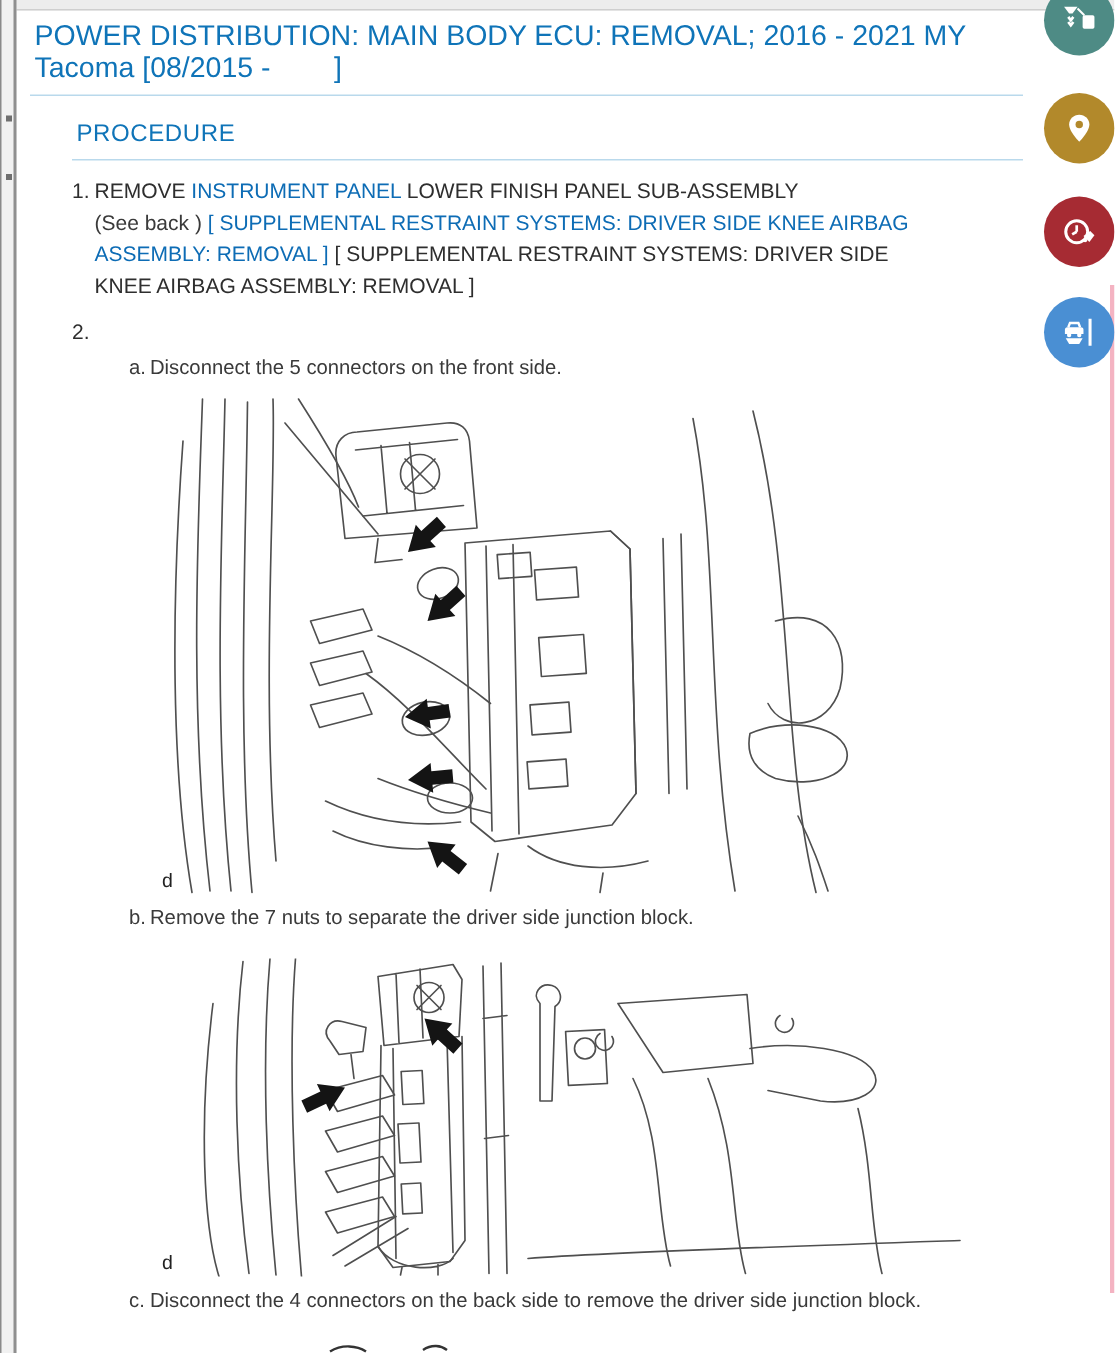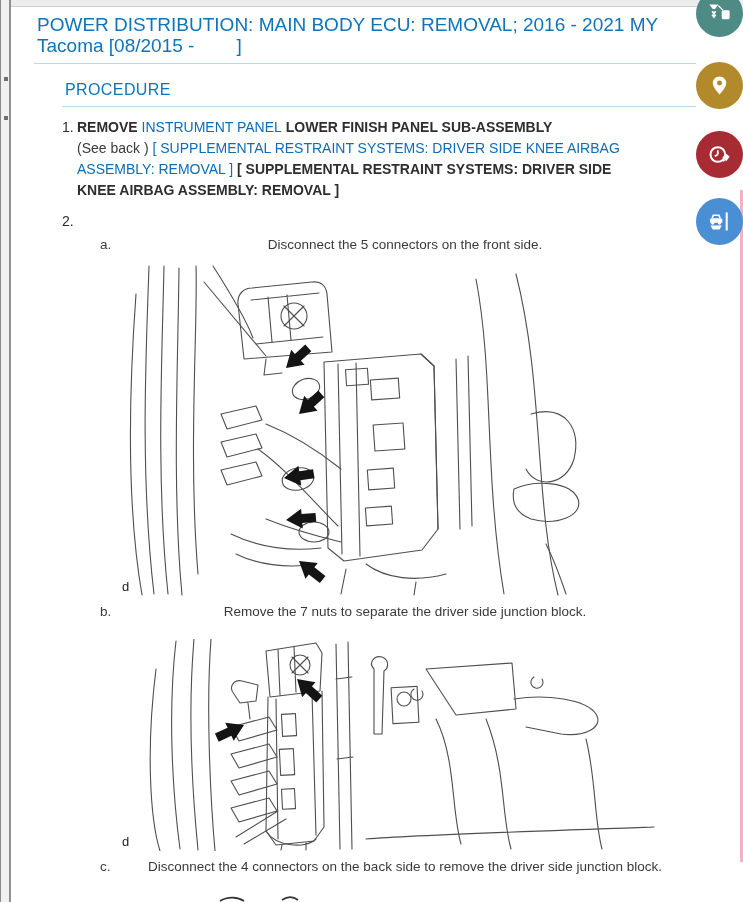--- a/index.html
+++ b/index.html
@@ -10,34 +10,34 @@
   
   .top-strip { position:absolute; left:0; top:0; right:0; height:7px;
     background:#ededed; border-bottom:1px solid #cfcfcf; }
   .left-strip { position:absolute; left:0; top:0; bottom:0; width:11px;
     background:#f1f1f1; border-left:1px solid #8a8a8a; border-right:2px solid #8f8f8f; }
   .grip-dot { position:absolute; left:3px; width:4px; height:4px; background:#6f6f6f; }
   .right-accent { position:absolute; left:740px; top:190px; width:3px; height:672px;
     background:#f4b3c2; }
 
   
-  .doc { position:absolute; left:34px; top:14px; width:662px; color:#3a3a3a; }
+  .doc { position:absolute; left:20px; top:14px; width:662px; color:#3a3a3a; }
   .title { color:#0f74b8; font-size:19px; line-height:21px; padding:0 0 7px 3px;
     border-bottom:1px solid #b9d9ec; white-space:pre-wrap; }
   .proc-head { color:#0f74b8; font-size:16px; line-height:19px; letter-spacing:.4px;
     margin-top:16px; padding:0 0 7px 3px; border-bottom:1px solid #b9d9ec;margin-left:28px; }
 
   .step { display:flex; margin-left:28px; margin-top:10px; }
   .num { flex:none; width:15px; font-size:14px; line-height:21px; color:#2e2e2e; }
   .step-text { width:568px; font-size:14px; line-height:21px; }
-  .b { font-weight:700; color:#2e2e2e; }
+  .b { font-weight:400; color:#2e2e2e; }
   .lnk { font-weight:400; color:#0d6cb5; cursor:pointer; }
   .sub { display:flex; margin-left:66px; margin-top:3px; }
   .subnum { flex:none; width:14px; font-size:13.5px; line-height:19px; color:#3a3a3a; }
-  .subtext { font-size:13.5px; line-height:19px; color:#3a3a3a; width:600px;text-align:center; }
+  .subtext { font-size:13.5px; line-height:19px; color:#3a3a3a; width:600px; }
 
   .figure { position:relative; margin-left:82px; }
   .fig1 { margin-top:10px; width:530px; height:332px; }
   .fig2 { margin-top:18px; width:540px; height:212px; }
   .fig-label { position:absolute; left:6px; bottom:2px; font-size:13px; color:#222; }
   .cap { margin-top:6px; }
   svg.line-art { display:block; }
   .ln { fill:none; stroke:#4f4f4f; stroke-width:1.1; stroke-linecap:round; stroke-linejoin:round; }
   .ar { fill:#141414; stroke:none; }
 

